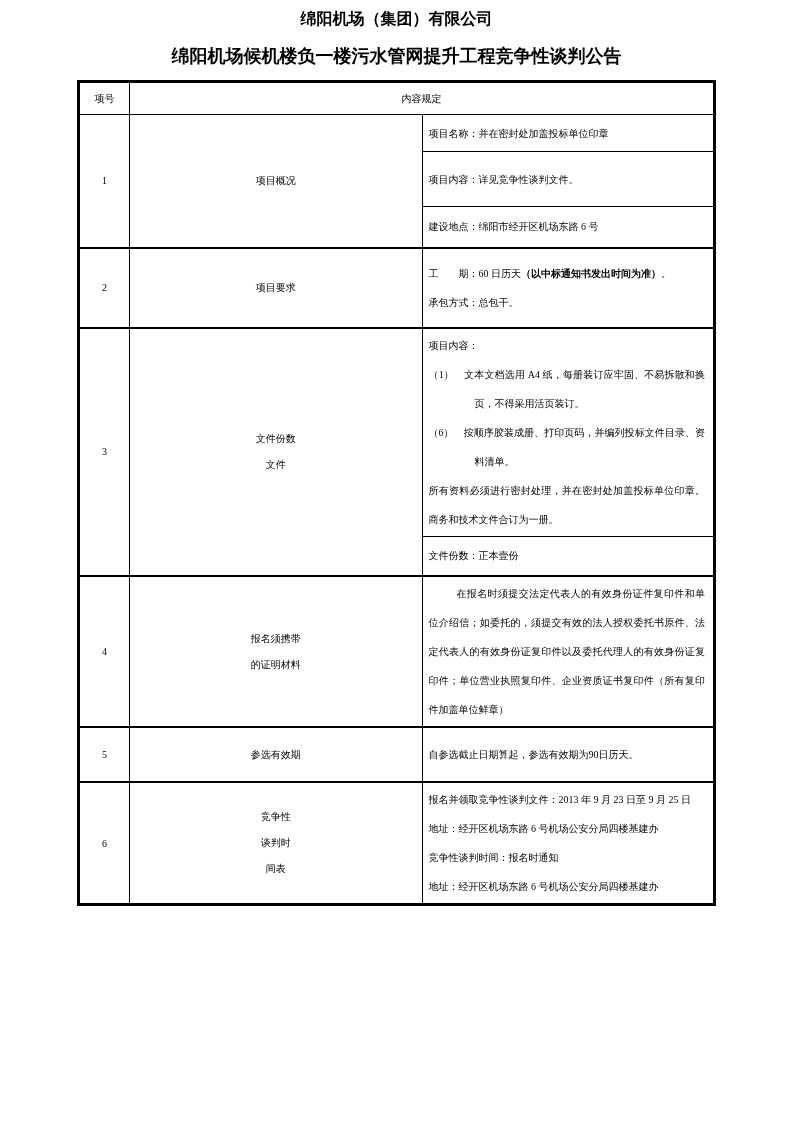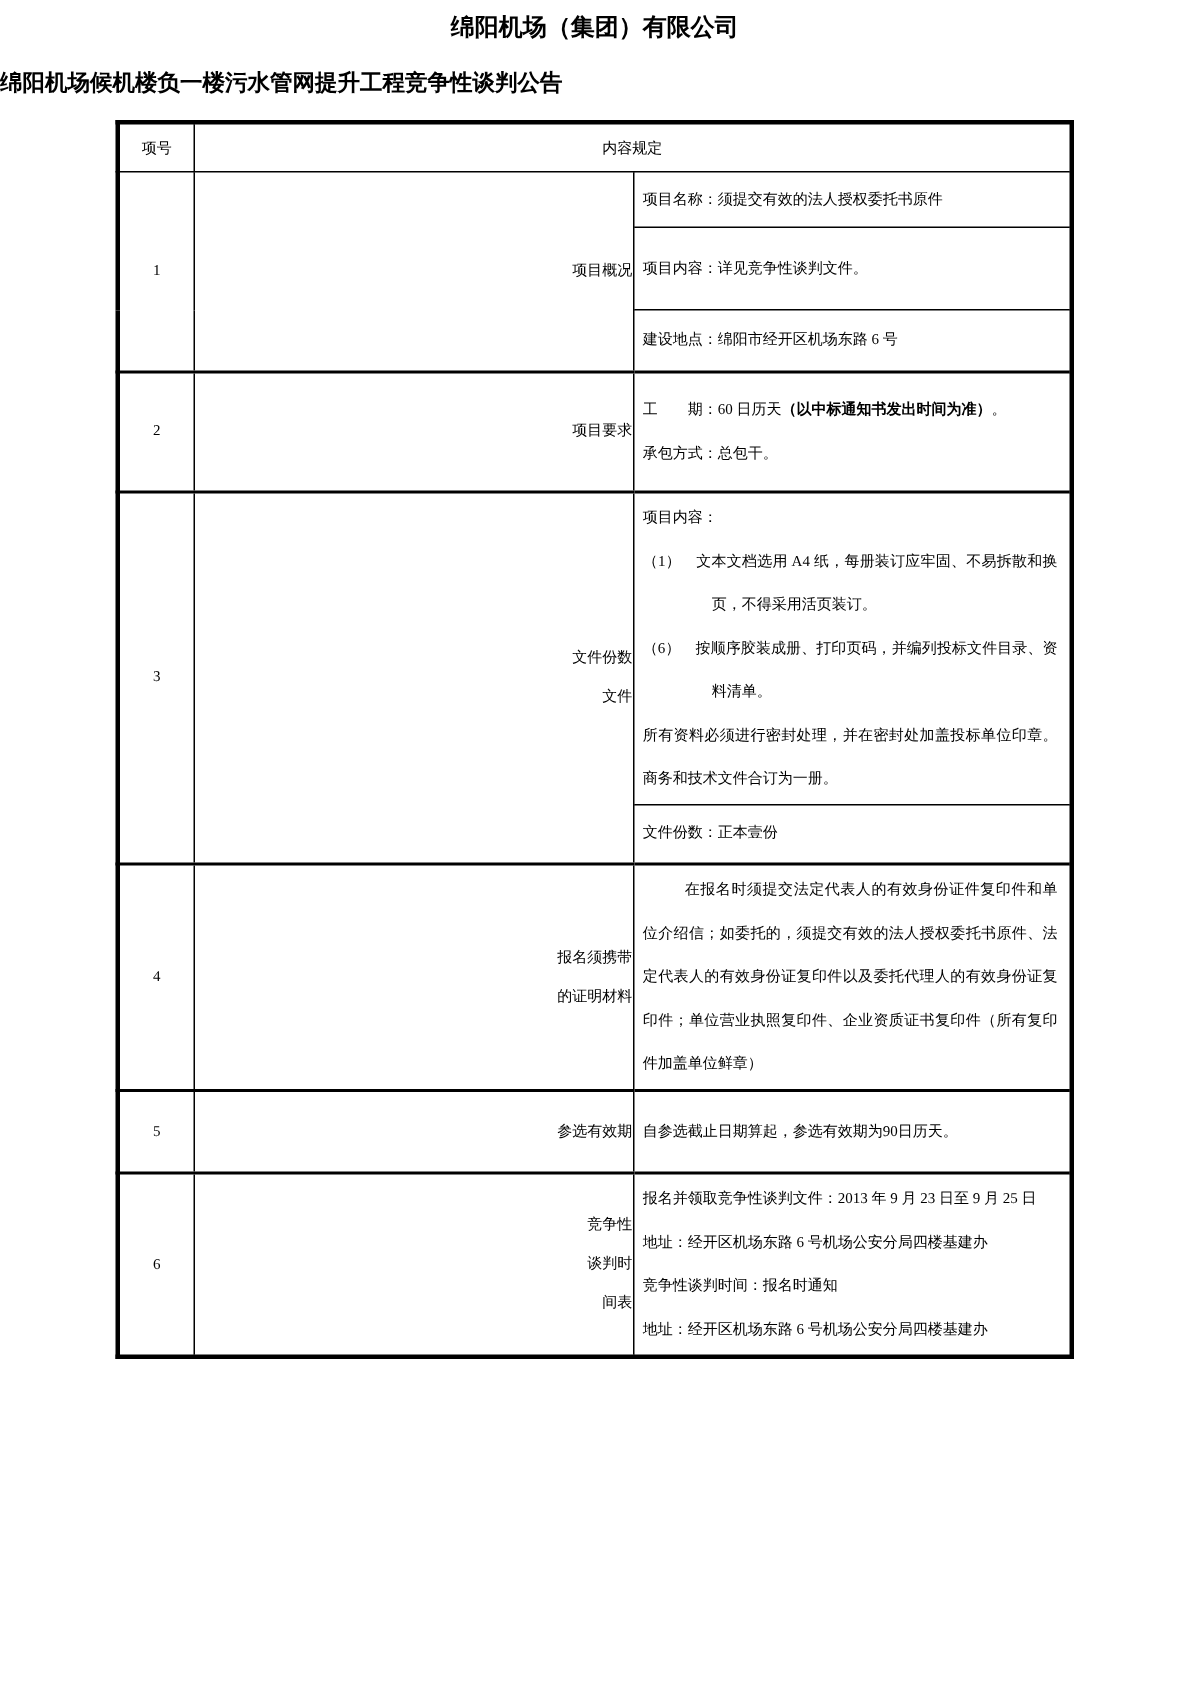--- a/index.html
+++ b/index.html
@@ -18,21 +18,22 @@
   }
   .doc-title {
     margin: 8px 0 0 0;
     text-align: center;
     font-size: 16px;
     font-weight: bold;
     line-height: 22px;
   }
   .doc-subtitle {
     margin: 15px 0 0 0;
-    font-size: 15px;
+    text-align: center;
+    font-size: 18px;
     font-weight: bold;
     line-height: 23px;
   }
   table.grid {
     border-collapse: collapse;
     table-layout: fixed;
     width: 639px;
     margin-left: 77px;
     margin-top: 12px;
   }
@@ -50,21 +51,21 @@
     vertical-align: middle;
     padding: 0;
     overflow: hidden;
   }
   td.num {
     width: 49px;
     text-align: center;
   }
   td.label {
     width: 98px;
-    text-align: right;
+    text-align: center;
     line-height: 26px;
     white-space: pre-line;
   }
   td.content {
     width: 486px;
     padding: 2px 8px 2px 6px;
     line-height: 29px;
   }
   td.content p { margin: 0; }
   .hdr td {
@@ -93,21 +94,21 @@
   <table class="grid">
     <tbody>
         <tr class="hdr">
       <td class="num">项号</td>
       <td colspan="2">内容规定</td>
     </tr>
 
     <tr style="height:37px">
       <td class="num" rowspan="3">1</td>
       <td class="label" rowspan="3">项目概况</td>
-      <td class="content">项目名称：须提交有效的法人授权委托书原件</td>
+      <td class="content">项目名称：并在密封处加盖投标单位印章</td>
     </tr>
     <tr style="height:55px">
       <td class="content">项目内容：详见竞争性谈判文件。</td>
     </tr>
     <tr style="height:41px">
       <td class="content">建设地点：绵阳市经开区机场东路 6 号</td>
     </tr>
 
     <tr class="major" style="height:80px">
       <td class="num">2</td>

